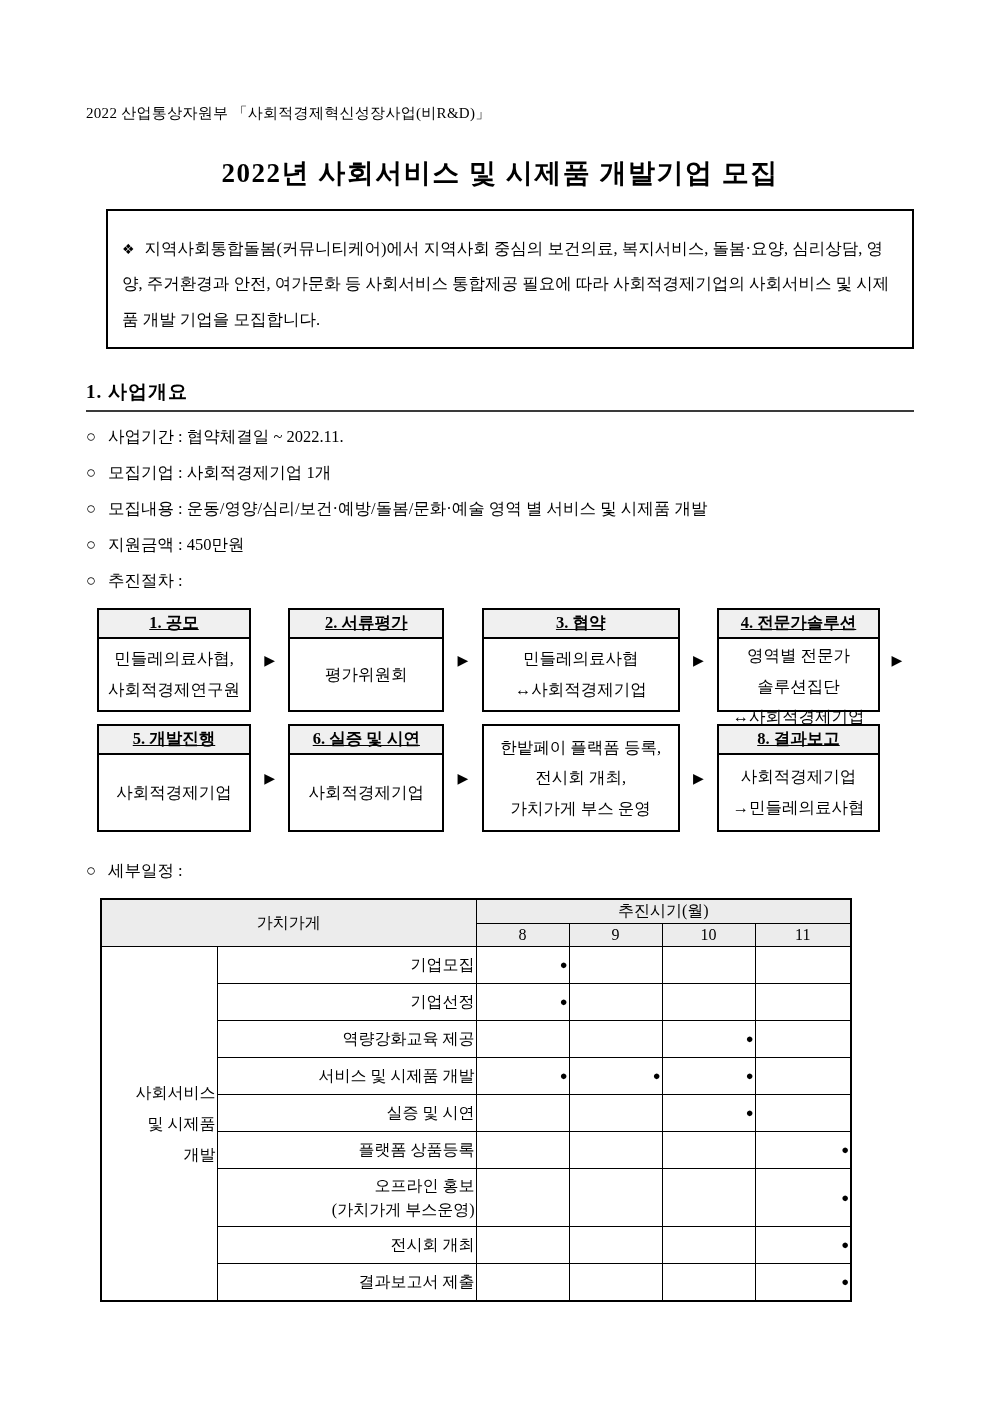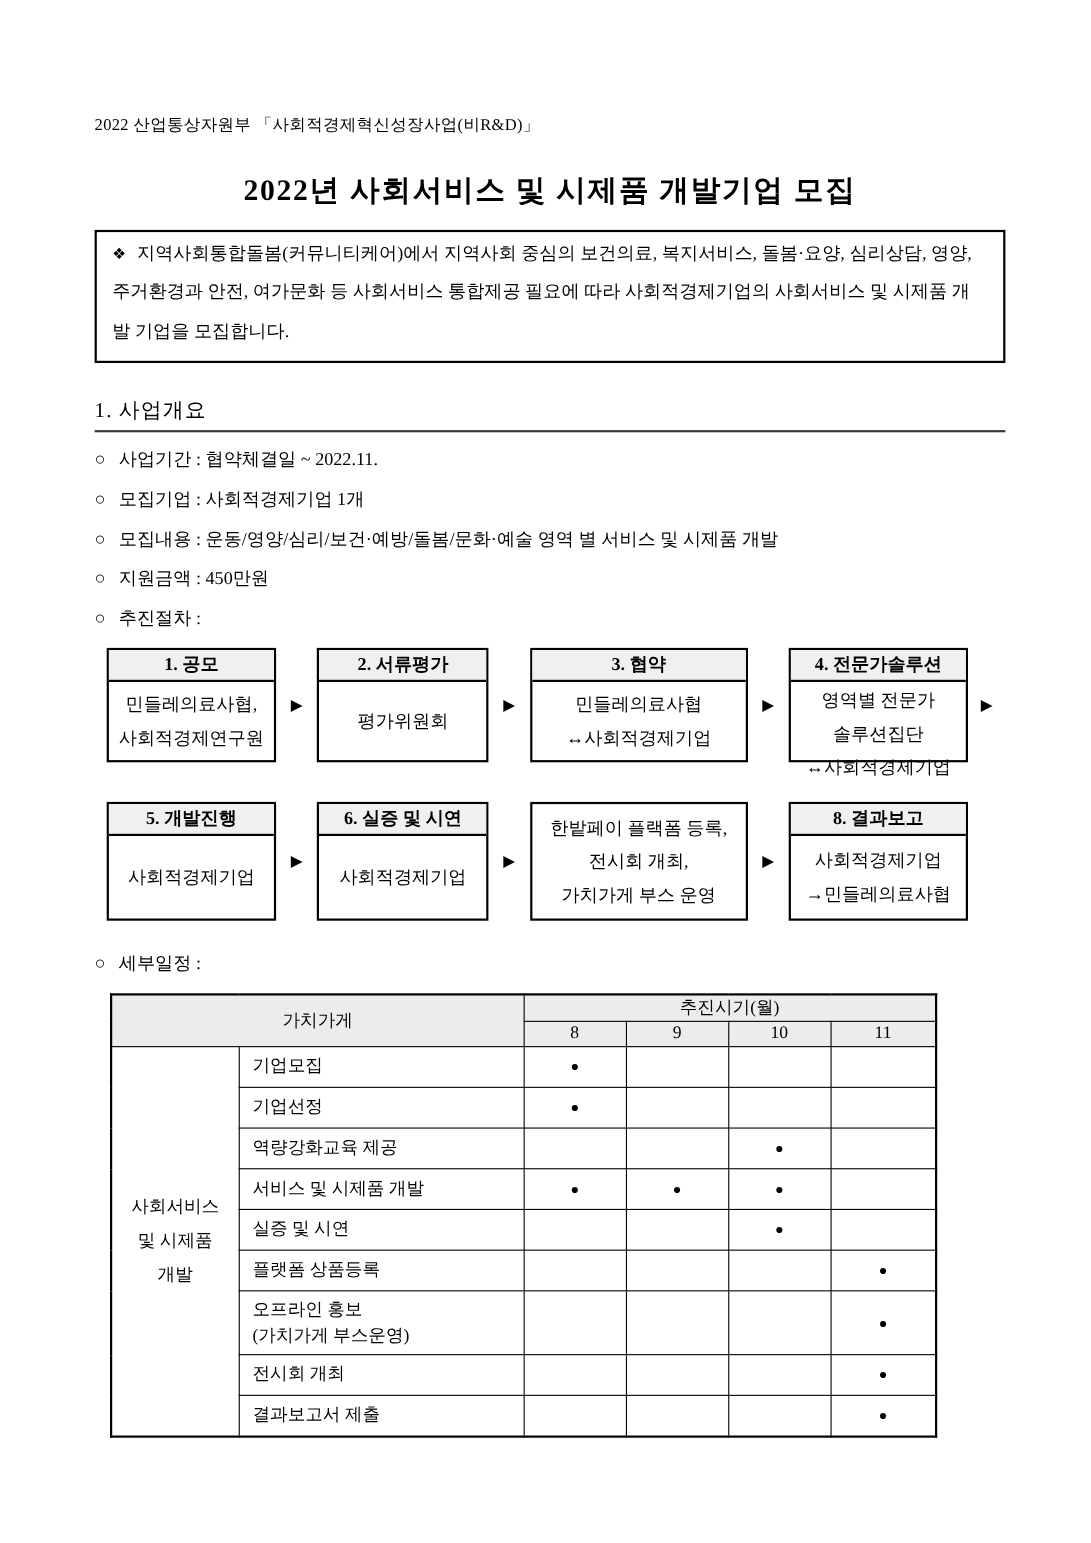--- a/index.html
+++ b/index.html
@@ -11,59 +11,59 @@
   .content { padding:104px 78px 0 86px; box-sizing:border-box; }
 
   .header-note { font-size:15px; letter-spacing:0.3px; }
 
   .title {
     text-align:center; font-size:27px; font-weight:bold;
     letter-spacing:1.5px; margin-top:32px;
   }
 
   .intro-box {
-    border:2px solid #000; margin-top:18px; padding:1px 14px 10px 14px;
-    font-size:16.5px; line-height:2.15;
+    border:2px solid #000; margin-top:18px; padding:20px 14px 10px 14px;
+    font-size:16.5px; line-height:2.15;margin-left:20px;
   }
   .intro-box .marker { margin-right:10px; font-size:14px; }
 
   .sec-heading {
-    margin-top:30px; font-size:19px; font-weight:normal;
+    margin-top:30px; font-size:19px; font-weight:bold;
     border-bottom:2px solid #3a3a3a; padding-bottom:5px; letter-spacing:1px;
   }
 
   .bullets { font-size:16.5px; }
   .bullet { margin:14px 0; }
   .bullet .marker { margin-right:12px; }
 
   .flow { margin:16px 0 0 11px; }
   .frow { display:flex; align-items:stretch; height:104px; }
-  .frow.second { margin-top:36px; height:108px; }
+  .frow.second { margin-top:12px; height:108px; }
   .fbox { border:2px solid #000; display:flex; flex-direction:column; box-sizing:border-box; }
   .w1 { width:154px; } .w2 { width:156px; } .w3 { width:198px; } .w4 { width:163px; }
   .fbox-h {
     background:#f0f0f0; border-bottom:2px solid #000; text-align:center;
-    font-weight:bold; font-size:16.5px; padding:2px 0 3px 0;
+    font-weight:bold; font-size:16.5px; padding:2px 0 3px 0;text-decoration:underline;
   }
   .fbox-b {
     flex:1; display:flex; flex-direction:column; justify-content:center;
     text-align:center; font-size:16.5px; line-height:1.85;
     white-space:pre-line; padding:2px;
   }
   .farrow { flex:1; display:flex; align-items:center; justify-content:center; font-size:14px; }
   .farrow.tail { flex:0 0 34px; }
 
   .sched-bullet { margin-top:28px; font-size:16.5px; }
   .sched-bullet .marker { margin-right:12px; }
 
   table.sched {
     border-collapse:collapse; margin:16px 0 0 14px; table-layout:fixed;
     width:750px; font-size:16px; border:2px solid #000;
   }
-  table.sched th, table.sched td { border:1px solid #000; box-sizing:border-box; }
+  table.sched th, table.sched td { border:1px solid #000; box-sizing:border-box;text-align:right; }
   table.sched thead th { background:#ececec; font-weight:normal; text-align:center; height:23px; }
   table.sched tbody tr { height:37px; }
   table.sched tbody tr.tall { height:58px; }
   td.task { text-align:left; padding-left:12px; white-space:pre-line; line-height:1.5; }
   td.group { text-align:center; white-space:pre-line; line-height:1.95; font-size:16px; }
   td.dotc { text-align:center; font-size:13px; }
 </style>
 </head>
 <body>
 

